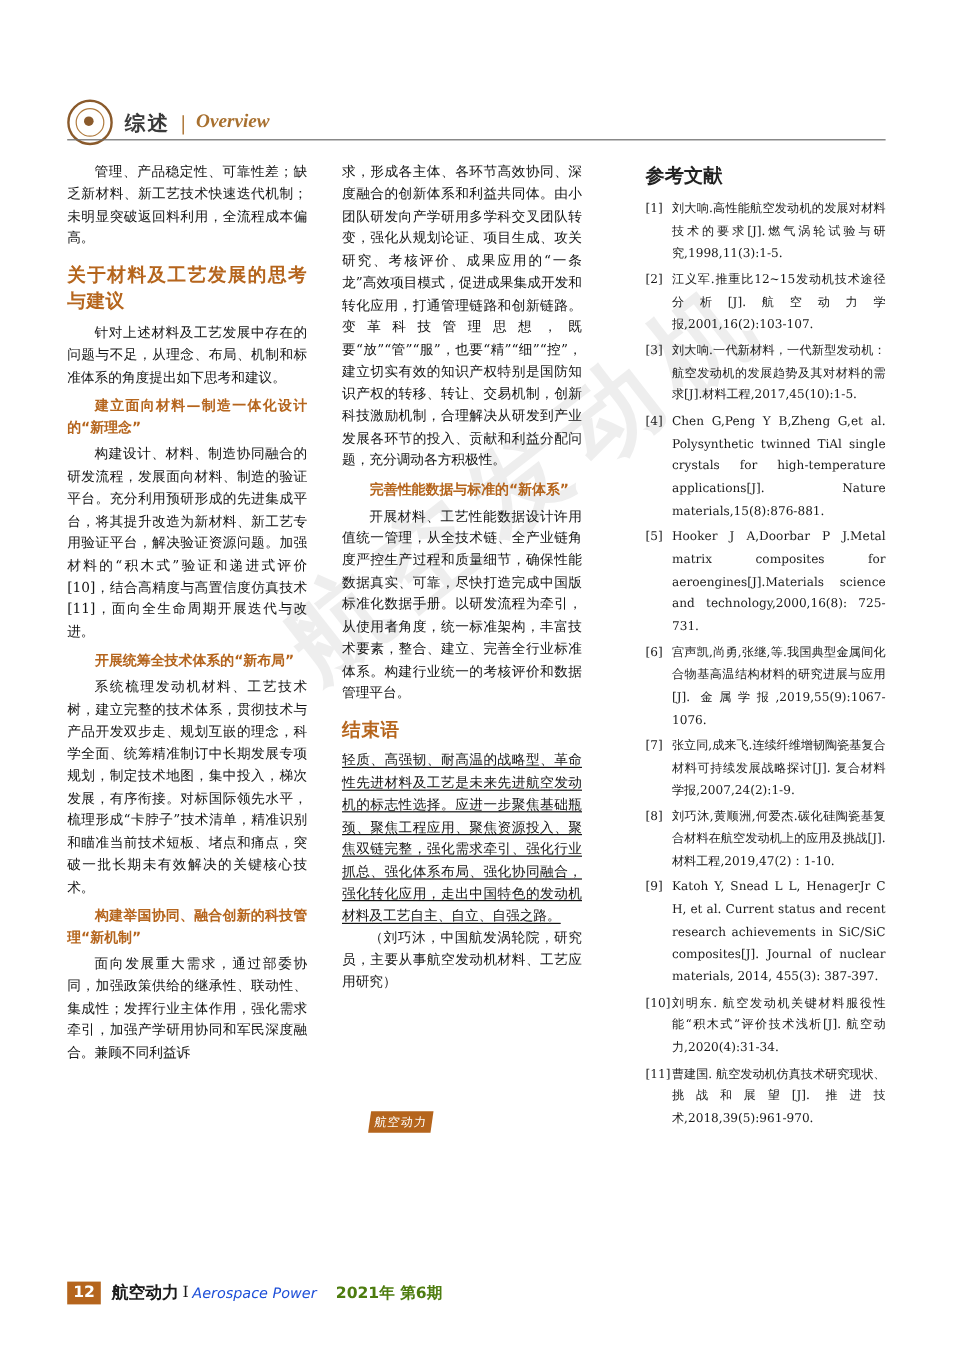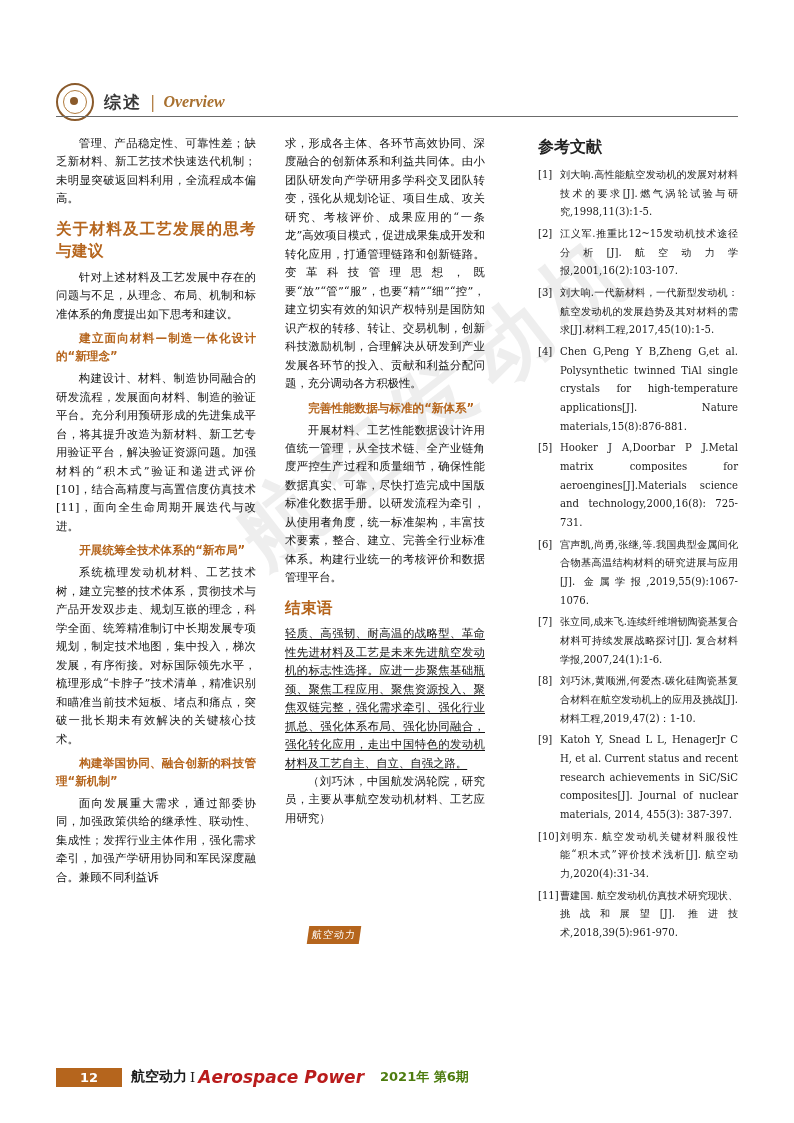--- a/index.html
+++ b/index.html
@@ -155,31 +155,31 @@
   .footer{
     position:absolute;
     left:56px;bottom:36px;
     display:flex;align-items:center;
     width:682px;
   }
   .pagebox{
     background:#b5651d;color:#fff;
     font-family:"DejaVu Sans","Liberation Sans",sans-serif;
     font-size:13px;font-weight:bold;
-    padding:2px 24px;
+    padding:2px 5px;
     margin-right:9px;
   }
   .foot-cn{
     font-family:"DejaVu Sans","Liberation Sans",sans-serif;
     font-size:14px;font-weight:bold;color:#1a1a1a;
   }
   .foot-bar{color:#1a1a1a;margin:0 3px;font-size:13px;}
   .foot-en{
     font-family:"DejaVu Sans","Liberation Sans",sans-serif;
-    font-size:17px;font-weight:bold;font-style:italic;color:#b91c1c;
+    font-size:12px;font-weight:normal;font-style:italic;color:#1d4ed8;
   }
   .foot-issue{
     font-family:"DejaVu Sans","Liberation Sans",sans-serif;
     font-size:13px;font-weight:bold;color:#4d7c0f;
     margin-left:16px;
   }
 </style>
 </head>
 <body>
 
@@ -240,21 +240,21 @@
         <div class="ref-item">
           <span class="ref-num">[5]</span>
           <span class="ref-txt">Hooker J A,Doorbar P J.Metal matrix composites for aeroengines[J].Materials science and technology,2000,16(8): 725-731.</span>
         </div>
         <div class="ref-item">
           <span class="ref-num">[6]</span>
           <span class="ref-txt">宫声凯,尚勇,张继,等.我国典型金属间化合物基高温结构材料的研究进展与应用[J]. 金属学报,2019,55(9):1067-1076.</span>
         </div>
         <div class="ref-item">
           <span class="ref-num">[7]</span>
-          <span class="ref-txt">张立同,成来飞.连续纤维增韧陶瓷基复合材料可持续发展战略探讨[J]. 复合材料学报,2007,24(1):1-6.</span>
+          <span class="ref-txt">张立同,成来飞.连续纤维增韧陶瓷基复合材料可持续发展战略探讨[J]. 复合材料学报,2007,24(2):1-9.</span>
         </div>
         <div class="ref-item">
           <span class="ref-num">[8]</span>
           <span class="ref-txt">刘巧沐,黄顺洲,何爱杰.碳化硅陶瓷基复合材料在航空发动机上的应用及挑战[J]. 材料工程,2019,47(2)：1-10.</span>
         </div>
         <div class="ref-item">
           <span class="ref-num">[9]</span>
           <span class="ref-txt">Katoh Y, Snead L L, HenagerJr C H, et al. Current status and recent research achievements in SiC/SiC composites[J]. Journal of nuclear materials, 2014, 455(3): 387-397.</span>
         </div>
         <div class="ref-item">

